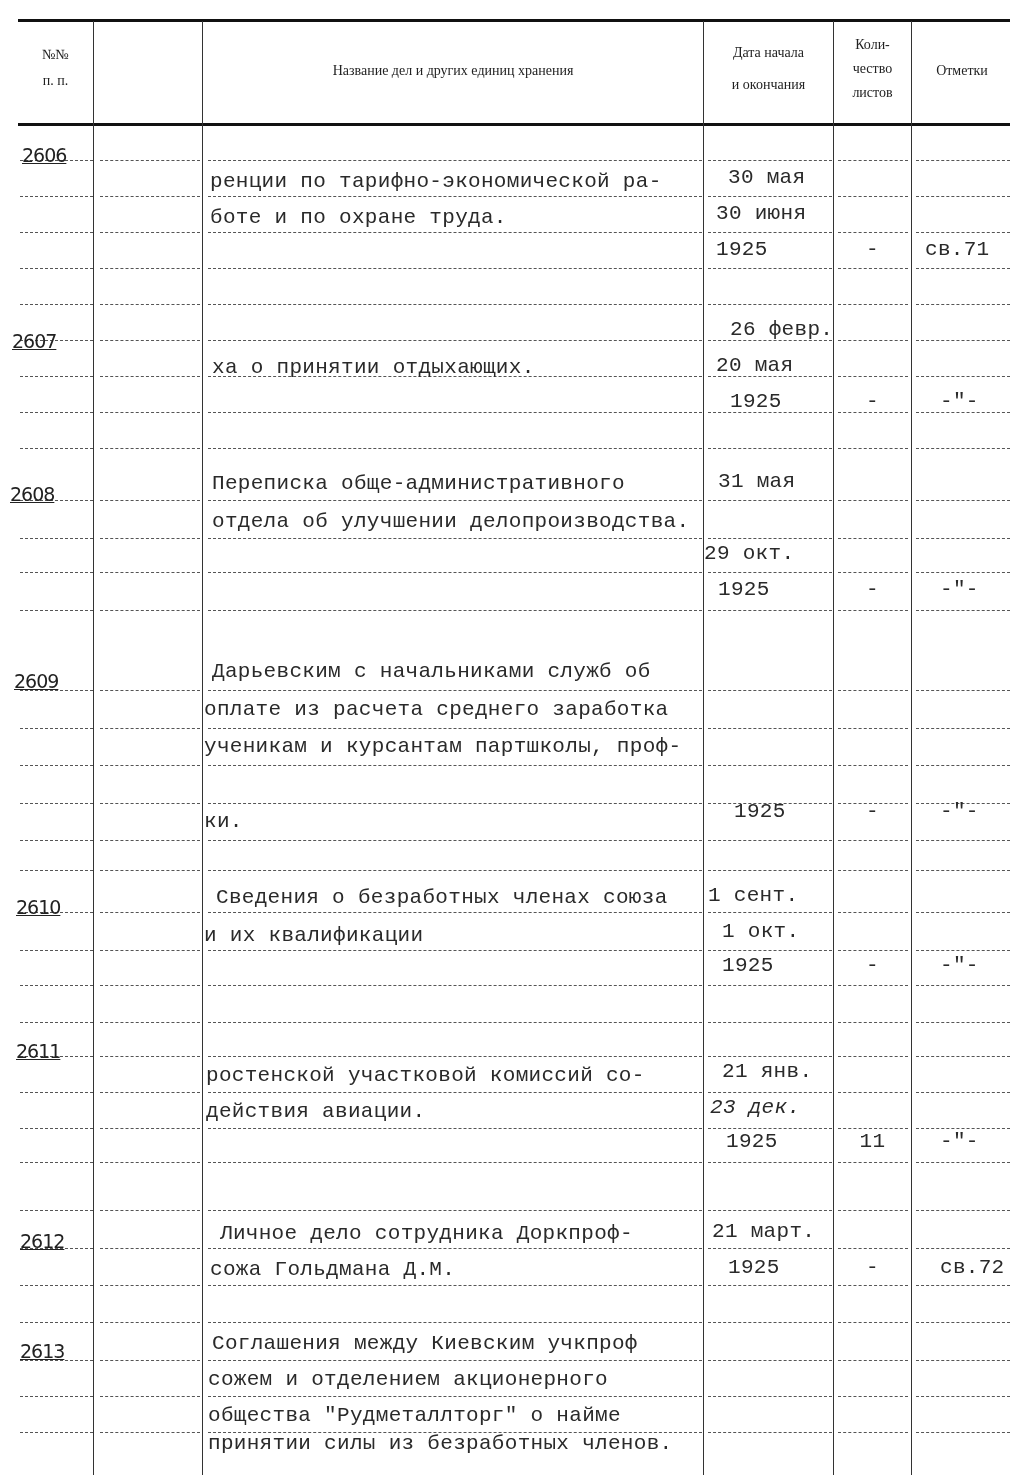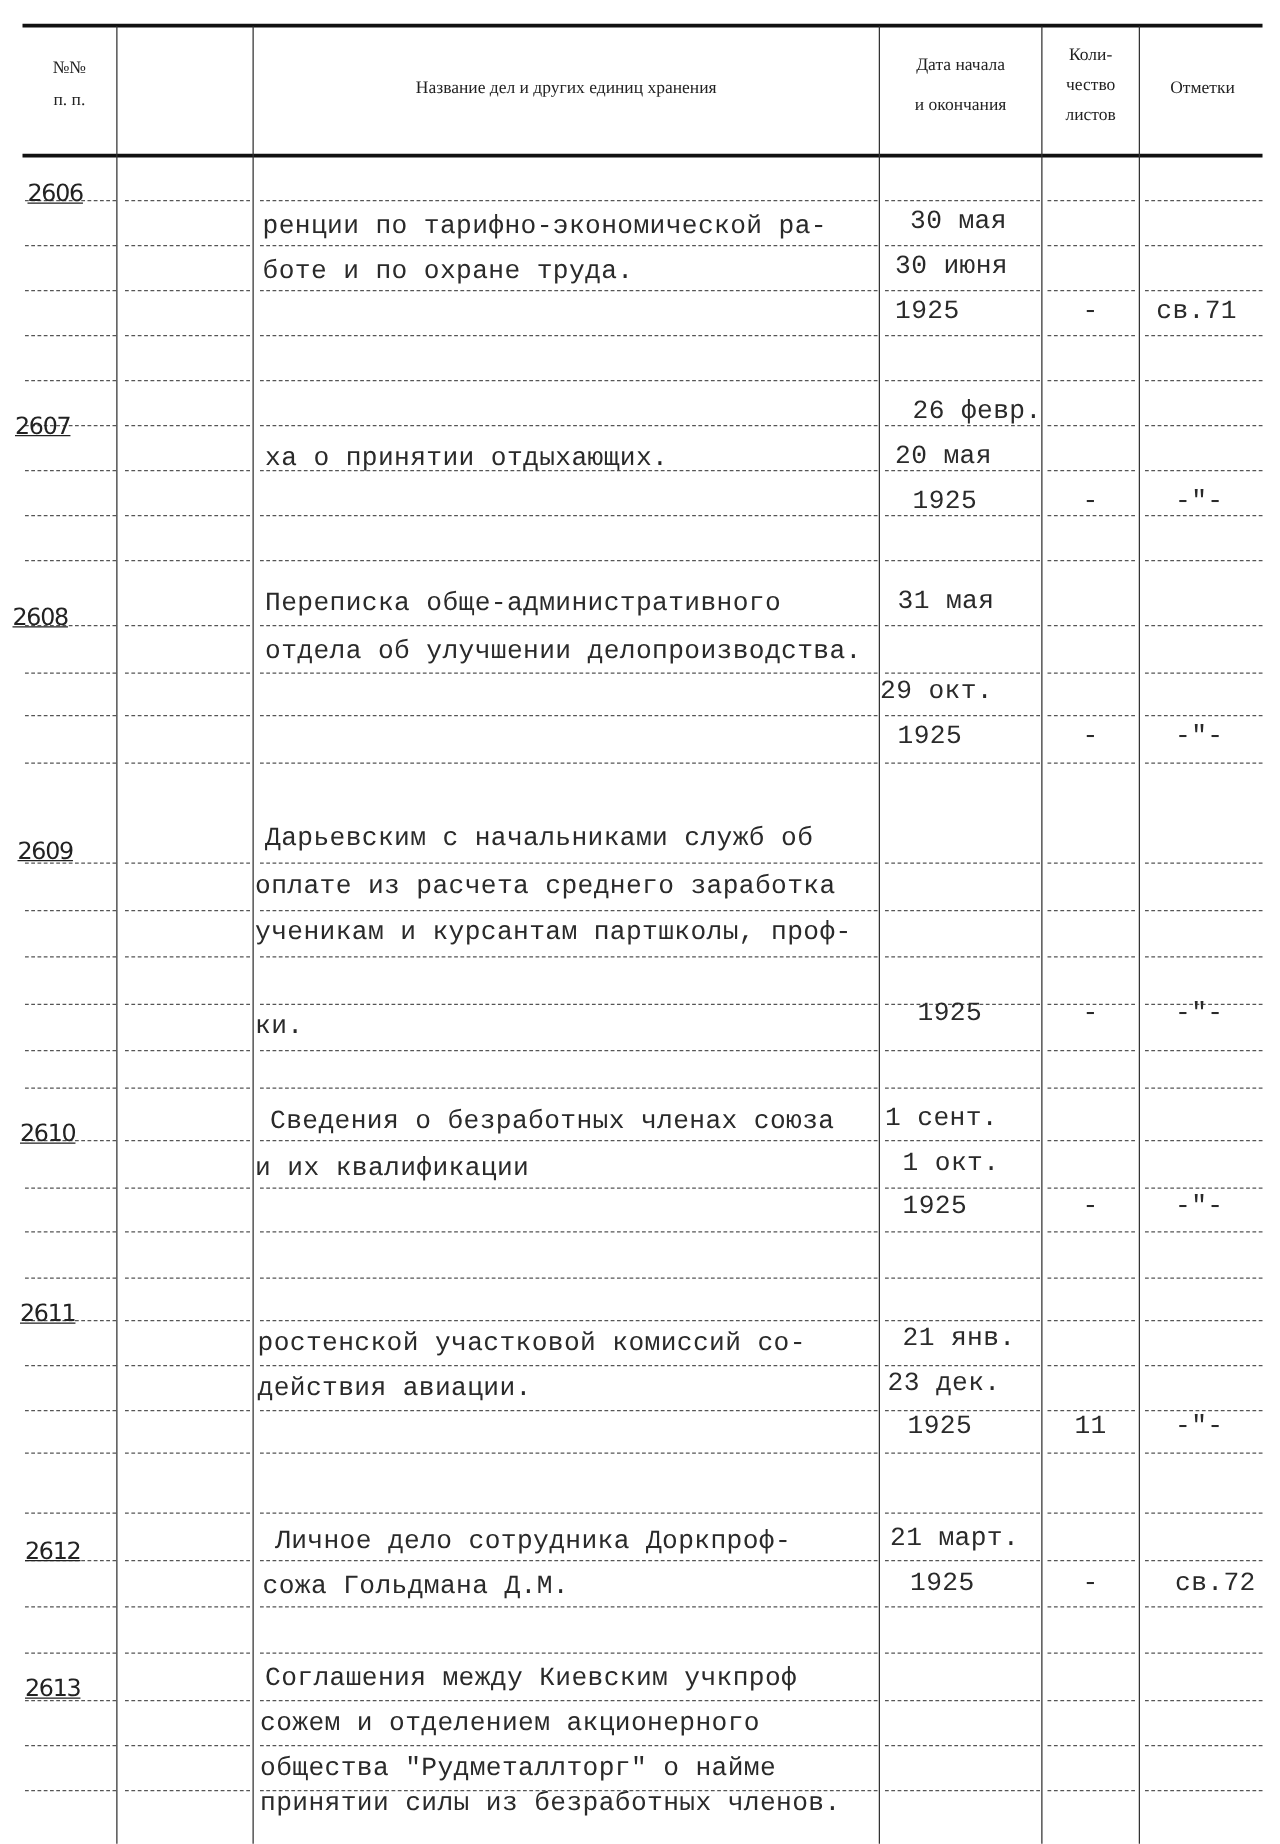--- a/index.html
+++ b/index.html
@@ -291,21 +291,21 @@
   <div class="tw" style="left:708px;top:884px;">1 сент.</div>
   <div class="tw" style="left:722px;top:920px;">1 окт.</div>
   <div class="tw" style="left:722px;top:954px;">1925</div>
   <div class="tw cell-c" style="left:834px;top:954px;width:77px;">-</div>
   <div class="tw" style="left:940px;top:954px;">-"-</div>
 
   <div class="num" style="left:16px;top:1040px;">2611</div>
   <div class="tw" style="left:206px;top:1064px;">ростенской участковой комиссий со-</div>
   <div class="tw" style="left:206px;top:1100px;">действия авиации.</div>
   <div class="tw" style="left:722px;top:1060px;">21 янв.</div>
-  <div class="tw" style="left:710px;top:1096px;">23 дек.</div>
+  <div class="tw" style="left:710px;top:1096px;font-style:italic;">23 дек.</div>
   <div class="tw" style="left:726px;top:1130px;">1925</div>
   <div class="tw cell-c" style="left:834px;top:1130px;width:77px;text-align:center;">11</div>
   <div class="tw" style="left:940px;top:1130px;">-"-</div>
 
   <div class="num" style="left:20px;top:1230px;">2612</div>
   <div class="tw" style="left:220px;top:1222px;">Личное дело сотрудника Доркпроф-</div>
   <div class="tw" style="left:210px;top:1258px;">сожа Гольдмана Д.М.</div>
   <div class="tw" style="left:712px;top:1220px;">21 март.</div>
   <div class="tw" style="left:728px;top:1256px;">1925</div>
   <div class="tw cell-c" style="left:834px;top:1256px;width:77px;">-</div>

